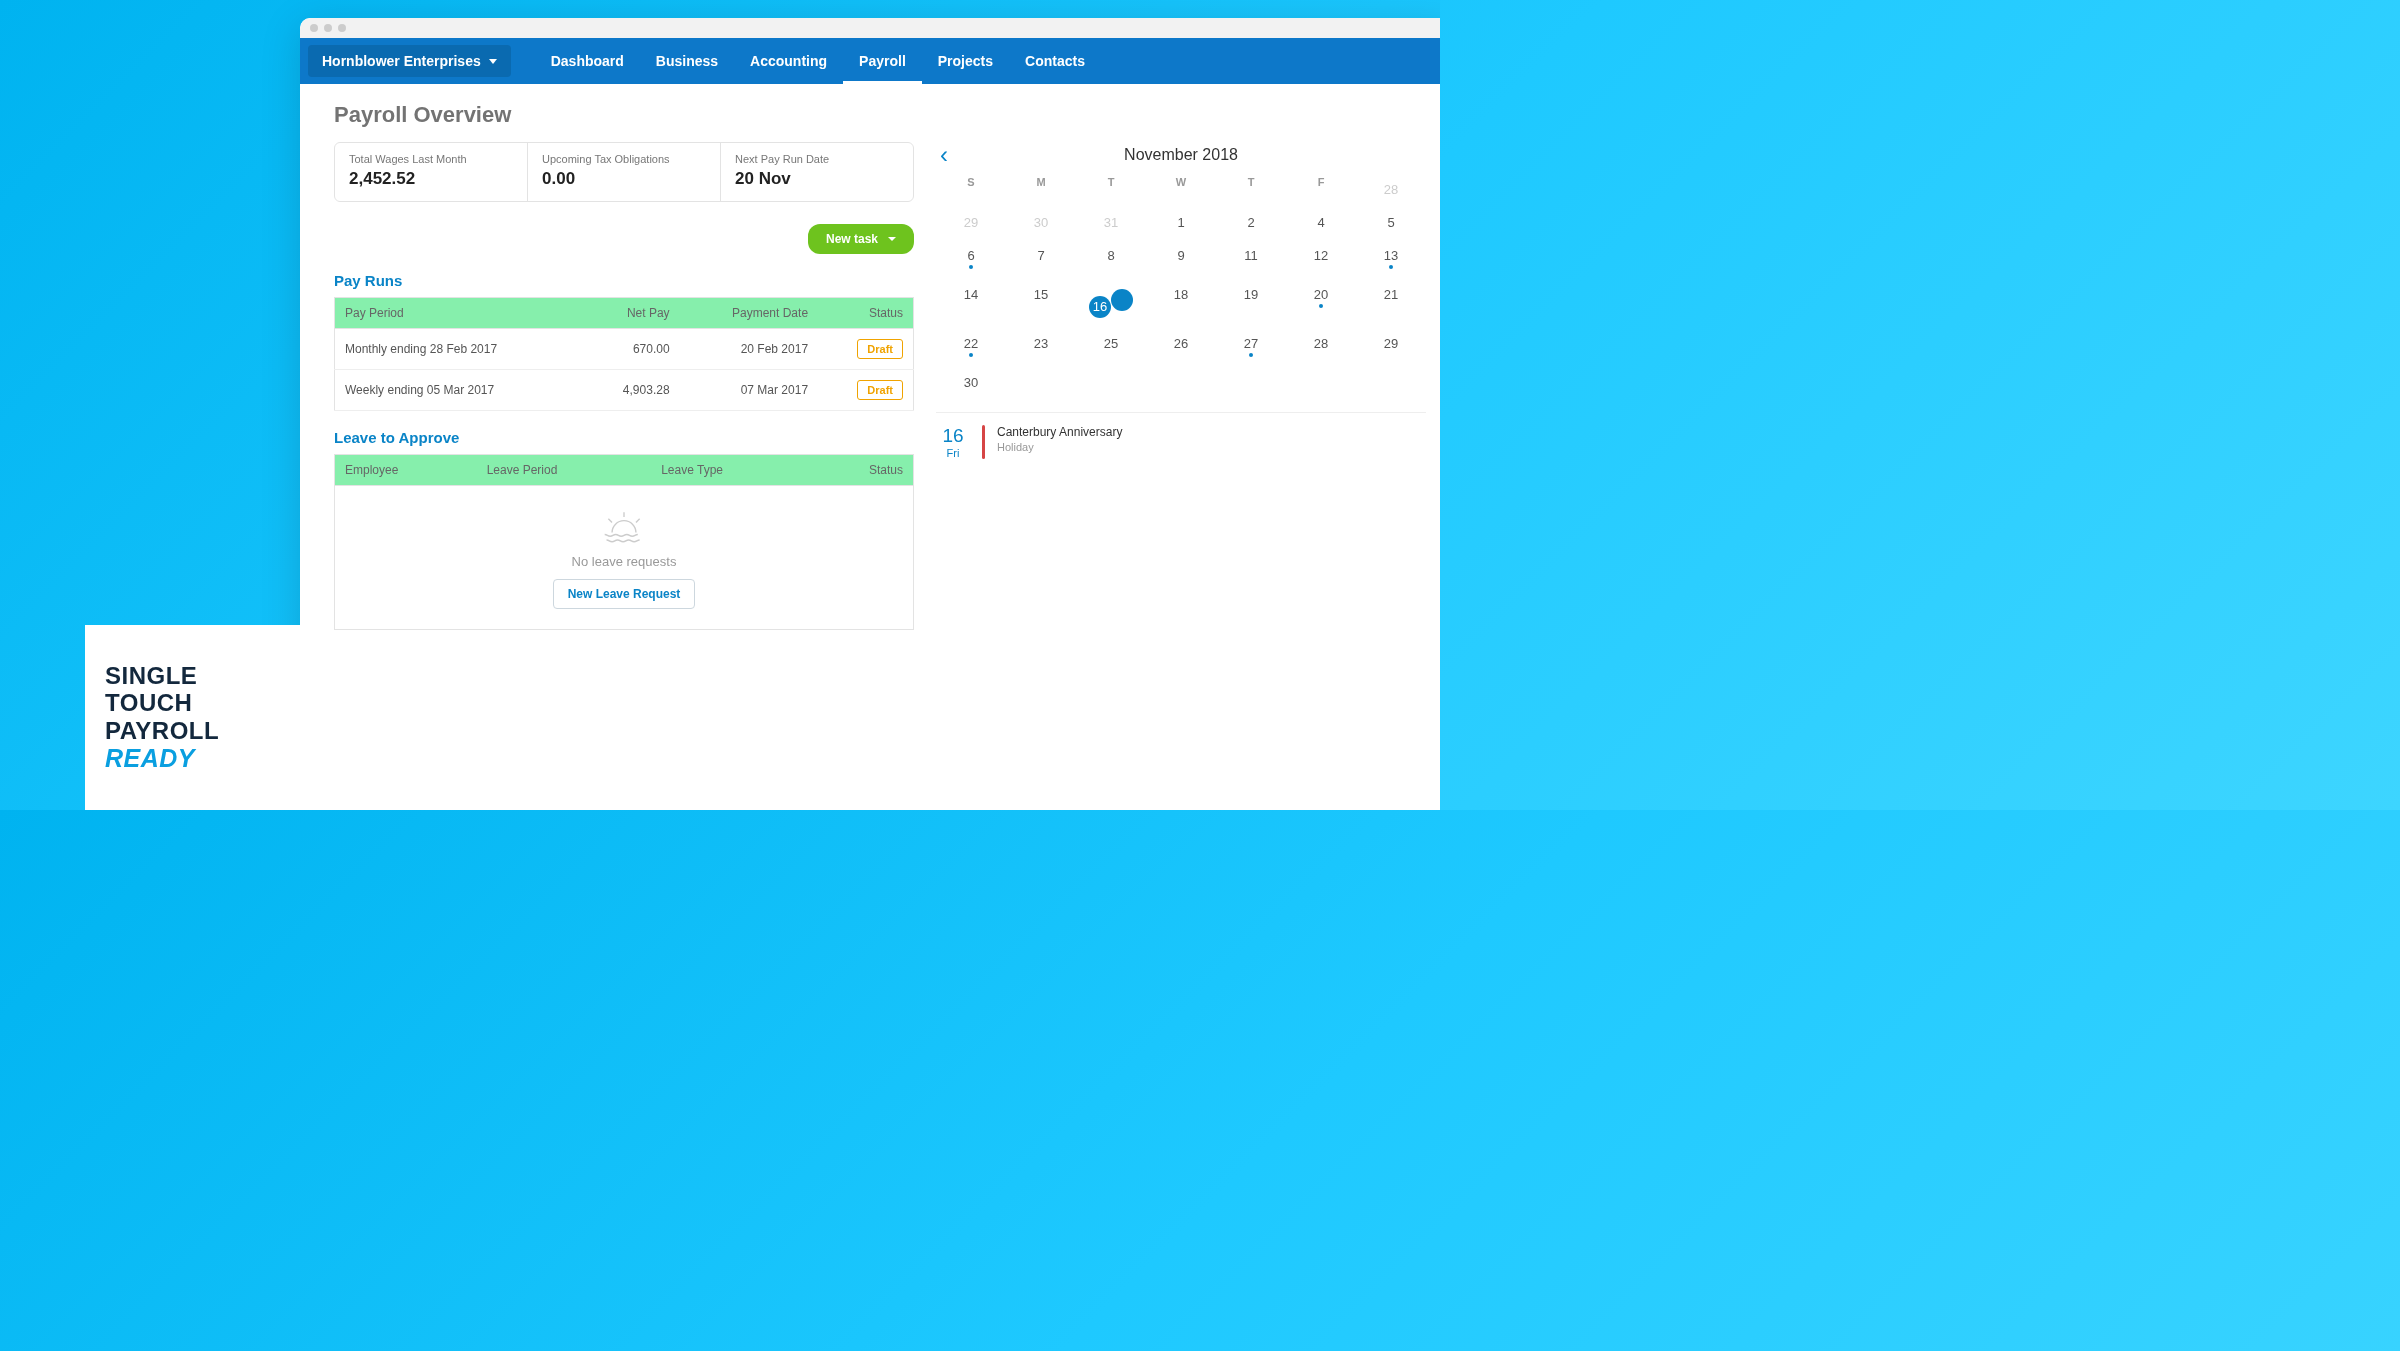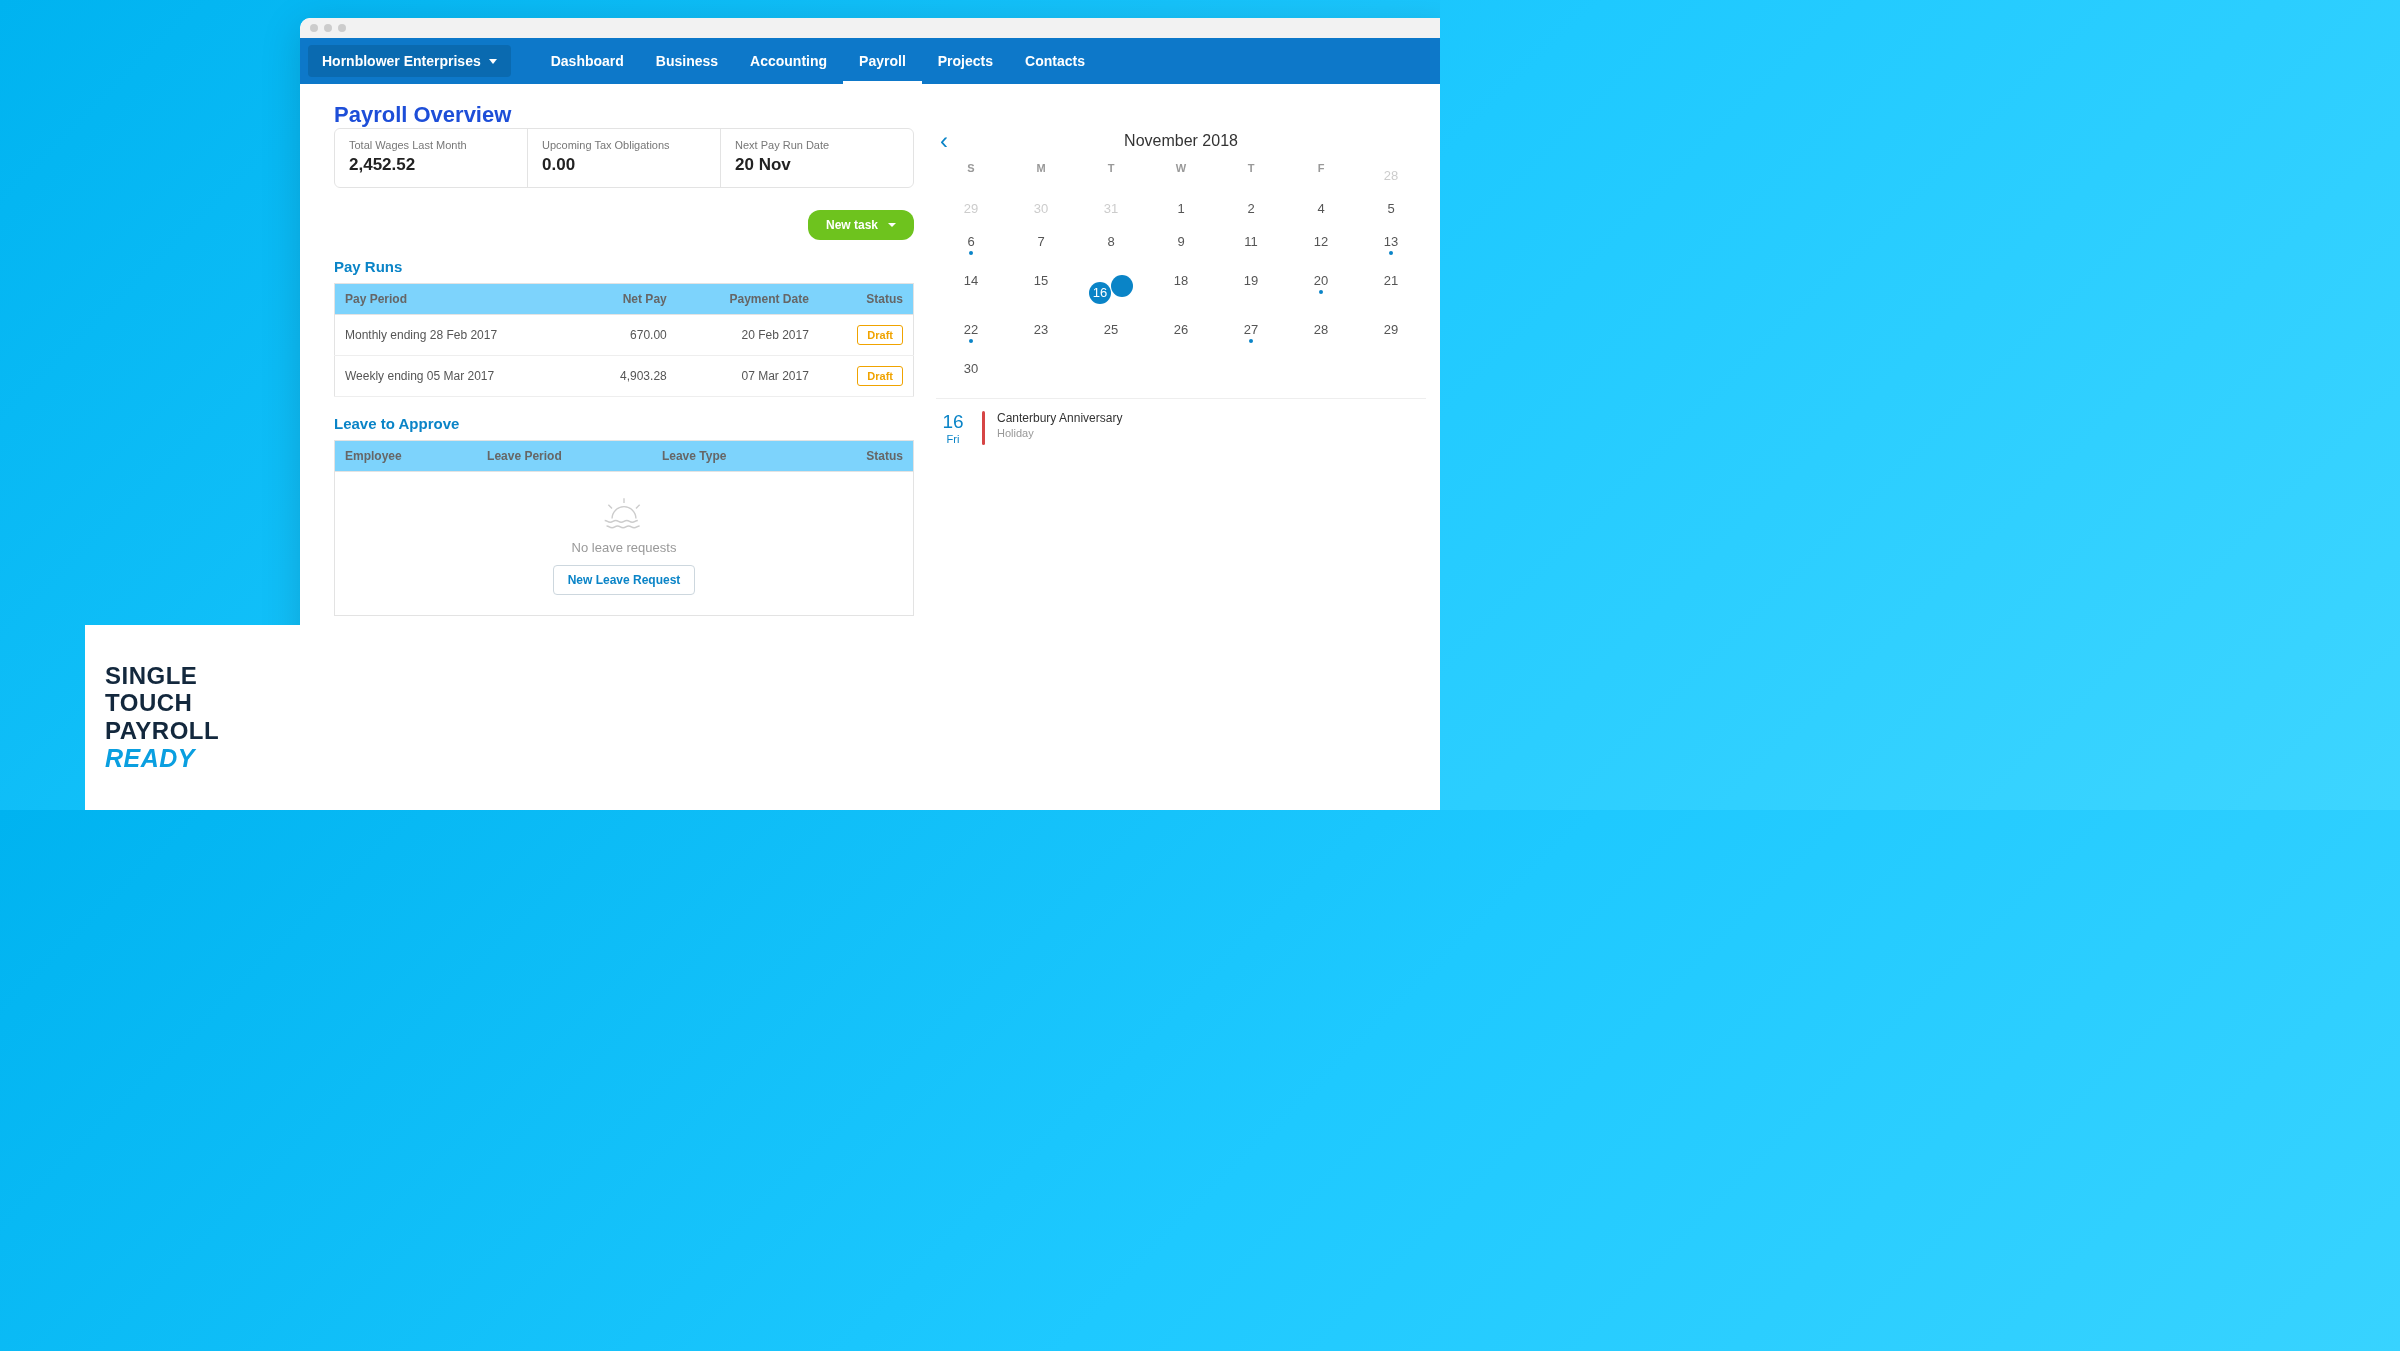--- a/index.html
+++ b/index.html
@@ -62,21 +62,21 @@
 .nav-item.active::after {
   content: ""; position: absolute; left: 0; right: 0; bottom: 0; height: 3px; background: #fff;
 }
 .page {
   padding: 18px 34px 0 34px;
   background: #fff;
   height: calc(100% - 66px);
   overflow: hidden;
 }
 .page-title {
-  font-size: 22px; font-weight: 700; color: #1d4ed8; 
+  font-size: 22px; font-weight: 700; color: #737373; margin-bottom: 14px;
 }
 .content-row { display: flex; gap: 22px; }
 .main-col { flex: 0 0 580px; }
 .side-col { flex: 1; }
 .metric-cards {
   display: flex; gap: 0; border: 1px solid #e3e3e3; border-radius: 6px; overflow: hidden;
 }
 .metric {
   flex: 1; padding: 10px 14px 12px 14px; border-right: 1px solid #e3e3e3;
 }
@@ -92,21 +92,21 @@
   width: 0; height: 0; border-left: 4px solid transparent; border-right: 4px solid transparent; border-top: 4px solid #fff;
 }
 .section-title {
   color: #0a84c7; font-size: 15px; font-weight: 700; margin-top: 18px; margin-bottom: 8px;
 }
 table.grid {
   width: 100%; border-collapse: collapse; font-size: 12px; color: #555;
   border: 1px solid #e3e3e3;
 }
 table.grid th {
-  text-align: left; font-weight: 700; color: #666; padding: 8px 10px; border-bottom: 1px solid #e3e3e3; background: #7dd3fc;
+  text-align: left; font-weight: 400; color: #666; padding: 8px 10px; border-bottom: 1px solid #e3e3e3; background: #86efac;
 }
 table.grid th.right, table.grid td.right { text-align: right; }
 table.grid td {
   padding: 10px 10px; border-bottom: 1px solid #eee; color: #555;
 }
 .status-badge {
   display: inline-block; border: 1px solid #f0a300; color: #f0a300;
   border-radius: 3px; padding: 3px 9px; font-size: 11px; font-weight: 600;
 }
 .empty-box {

